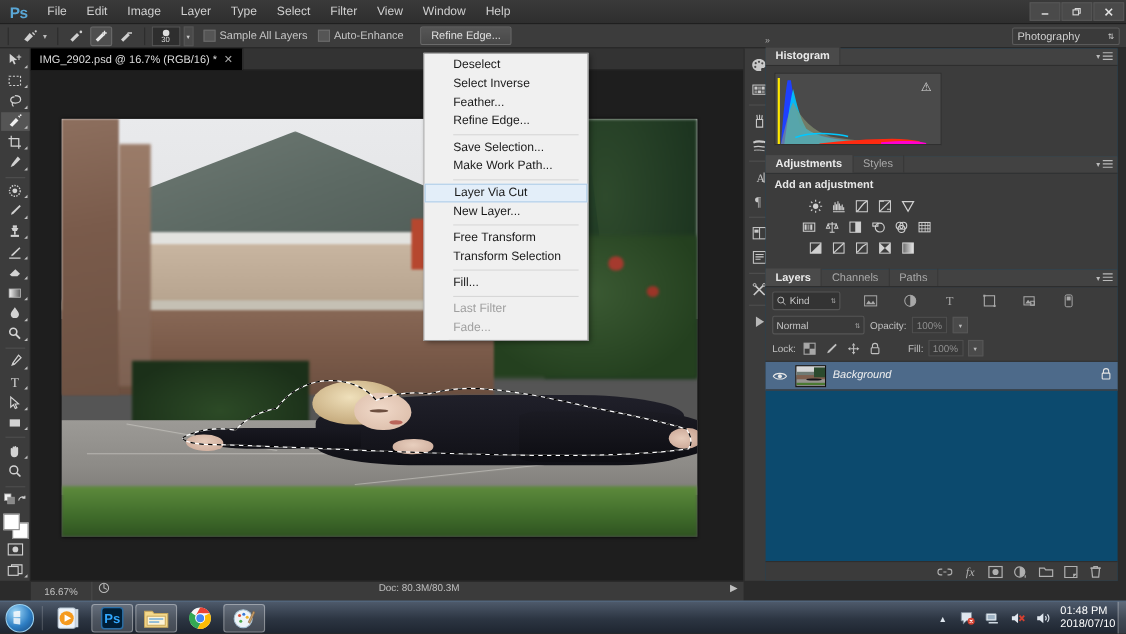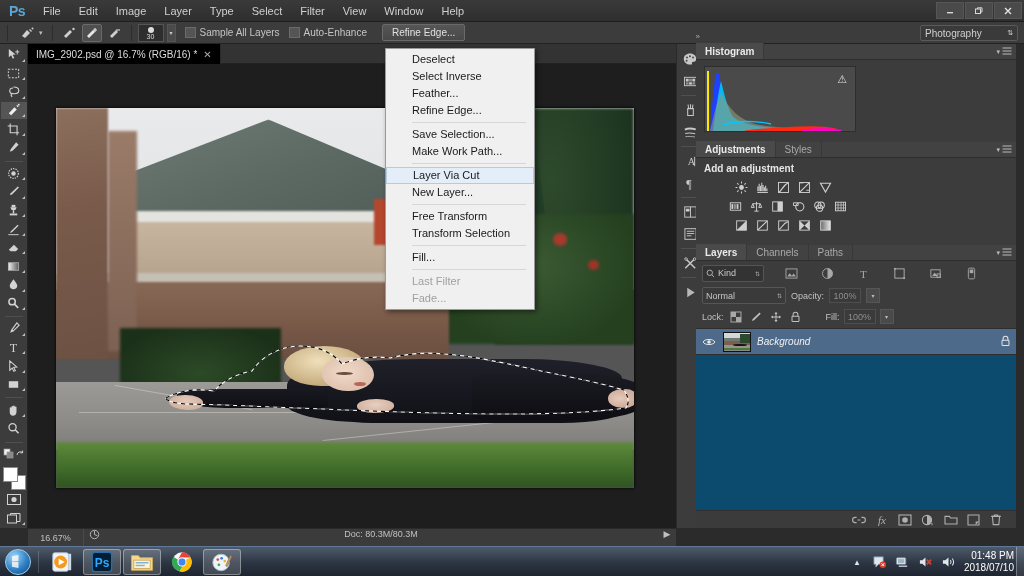--- a/index.html
+++ b/index.html
@@ -341,21 +341,21 @@
   .tb-item {
     width: 38px; height: 26px; display: flex; align-items: center; justify-content: center;
     border: 1px solid transparent; border-radius: 3px; margin: 0 1px;
   }
   .tb-item.running { background: rgba(255,255,255,.16); border-color: rgba(255,255,255,.35); }
   .tray {
     position: absolute; right: 0; top: 0; height: 30px; display: flex; align-items: center; gap: 7px;
     padding-right: 10px;
   }
   .tray-ic { width: 16px; height: 16px; display: flex; align-items: center; justify-content: center; }
-  .clock { font-size: 10px; color: #fff; text-align: right; line-height: 12px; }
+  .clock { font-size: 10px; color: #fff; text-align: left; line-height: 12px; }
   .showdesk { position: absolute; right: 0; top: 0; width: 8px; height: 30px;
     background: rgba(255,255,255,.10); border-left: 1px solid rgba(255,255,255,.3); }
 </style>
 </head>
 <body>
 
 <div id="app">
 
   <div class="titlebar">
     <div class="ps-logo">Ps</div>

